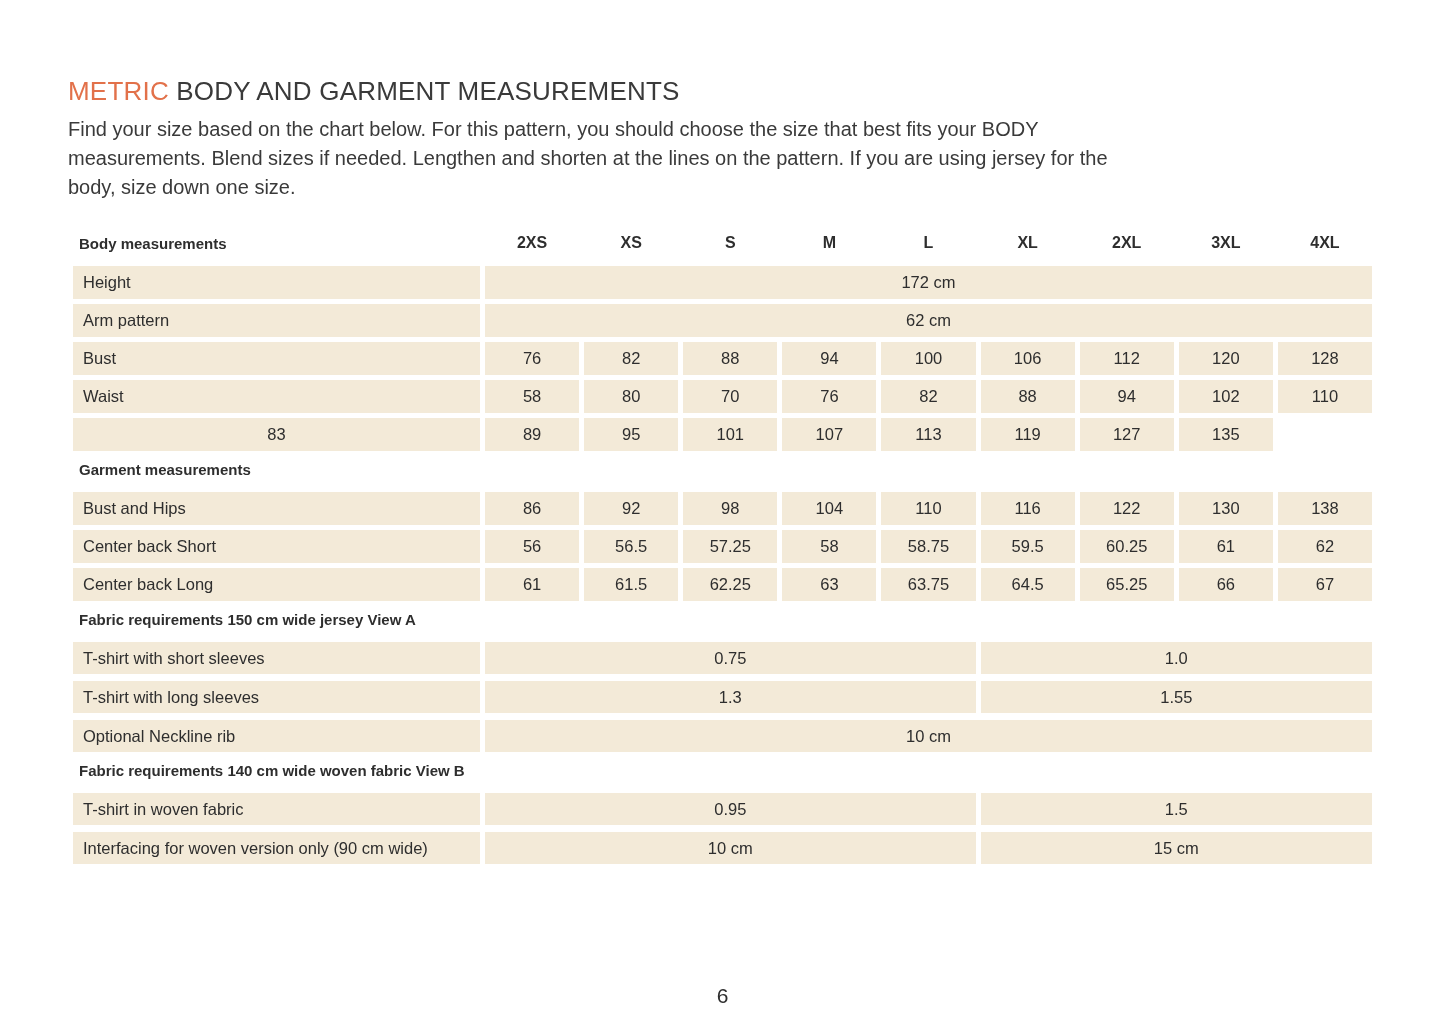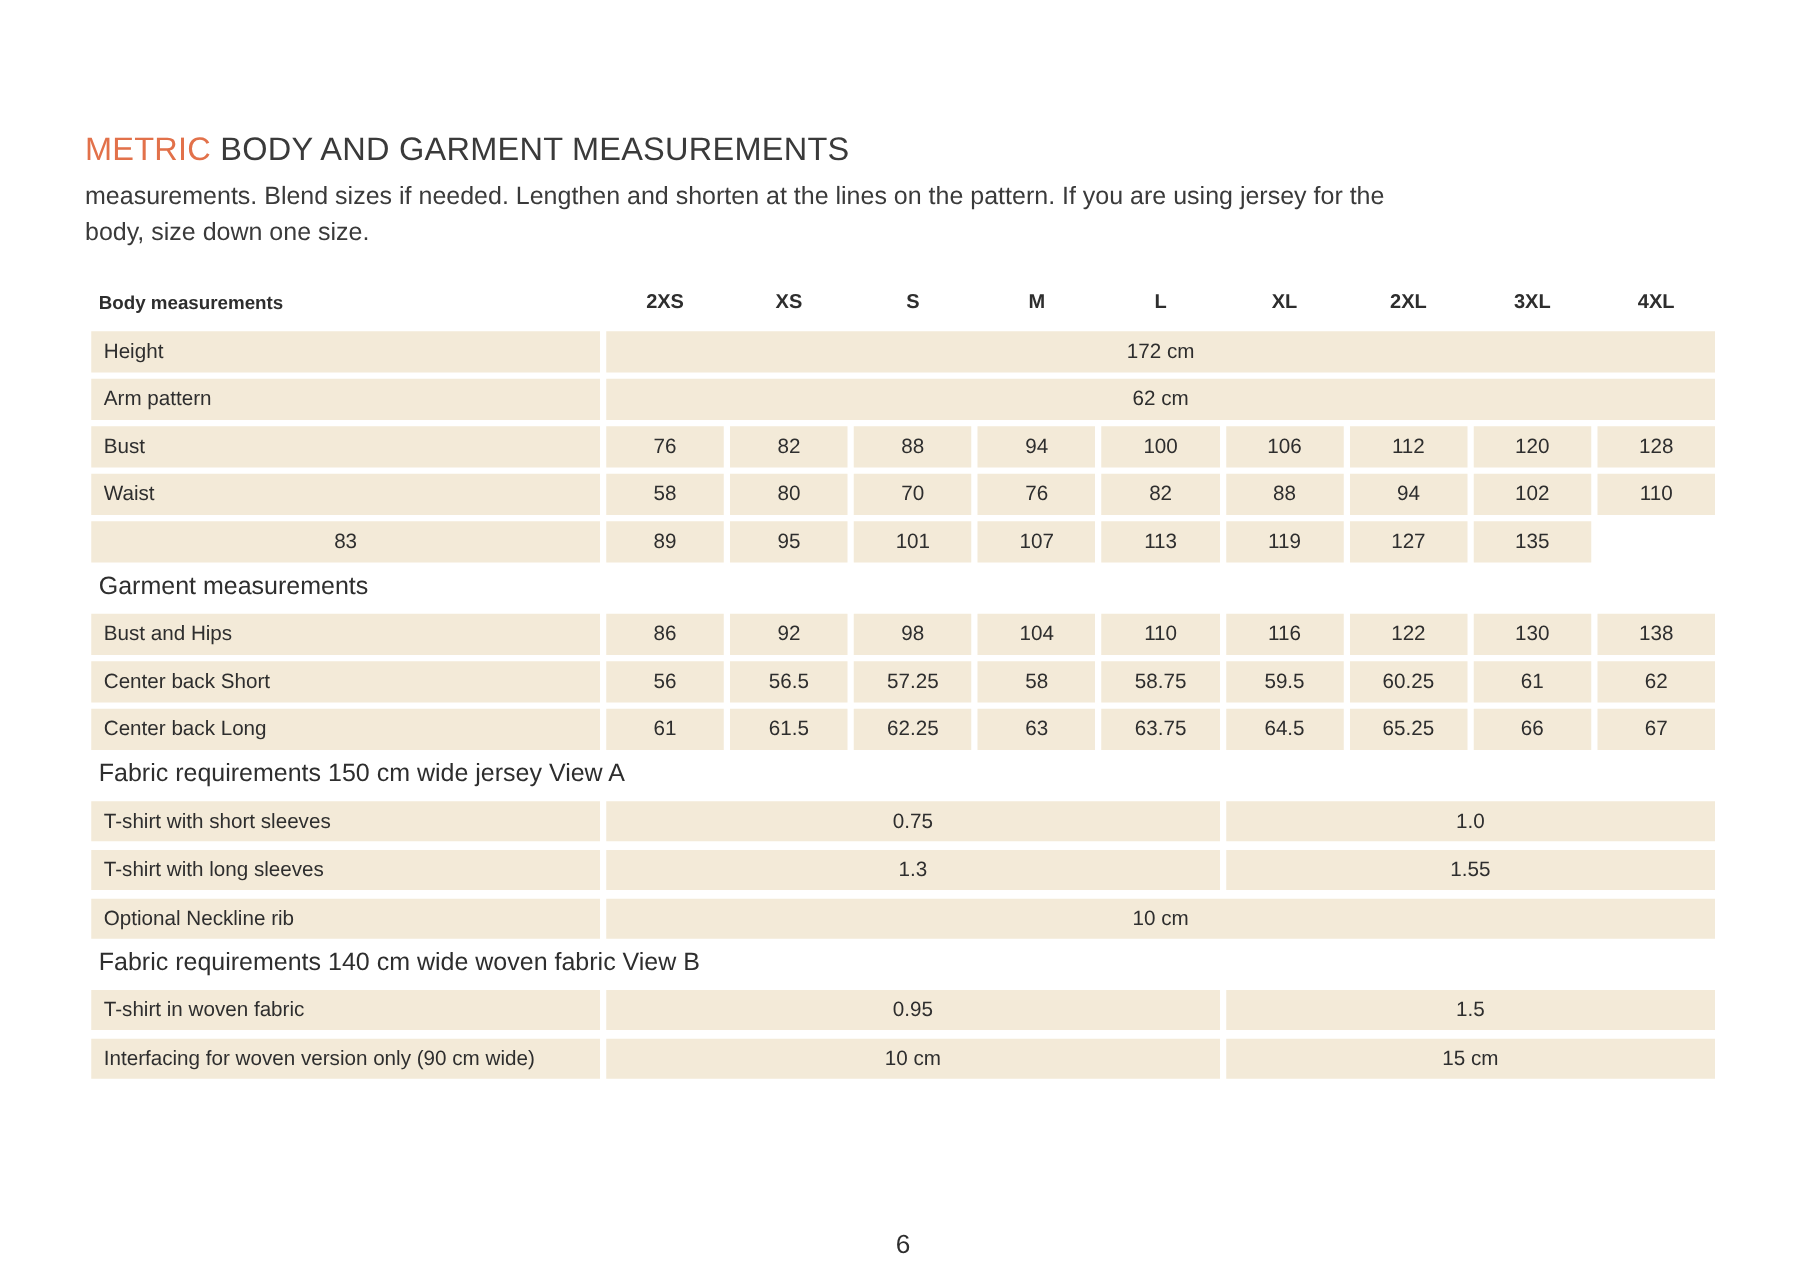--- a/index.html
+++ b/index.html
@@ -10,21 +10,21 @@
   *{box-sizing:border-box;margin:0;padding:0;}
   html,body{width:1445px;height:1019px;}
   body{
     background:#ffffff;
     font-family:"Liberation Sans", sans-serif;
     color:var(--ink);
     position:relative;
     overflow:hidden;
   }
   .content{
-    padding-top:104px;
+    padding-top:76px;
     padding-left:68px;
   }
   .title{
     font-size:26px;
     font-weight:500;
     letter-spacing:0.2px;
     color:#3a3a3a;
   }
   .title .hl{color:var(--accent);}
   .intro{
@@ -75,22 +75,22 @@
     padding-left:10px;
     justify-content:flex-start;
   }
   .cell.value{justify-content:center;}
   .span-all{grid-column:2 / 11;}
   .span-left{grid-column:2 / 7;}
   .span-right{grid-column:7 / 11;}
   .trow.tall{margin-bottom:7px;}
   .trow.tall .cell{height:32px;}
   .section{
-    font-size:20px;
-    font-weight:400;
+    font-size:15px;
+    font-weight:700;
     color:#2e2e2e;
     padding-left:6px;
     margin-top:10px;
     margin-bottom:13px;
     line-height:18px;
   }
   .page-number{
     position:absolute;
     top:984px;
     left:0;
@@ -99,20 +99,21 @@
     font-size:21px;
     color:#2e2e2e;
   }
 </style>
 </head>
 <body>
 
 <div class="content">
   <h1 class="title"><span class="hl">METRIC</span><span> BODY AND GARMENT MEASUREMENTS</span></h1>
   <div class="intro">
+    <div>Find your size based on the chart below. For this pattern, you should choose the size that best fits your BODY</div>
     <div>measurements. Blend sizes if needed. Lengthen and shorten at the lines on the pattern. If you are using jersey for the</div>
     <div>body, size down one size.</div>
   </div>
 
   <div class="table">
       <div class="trow head">
         <div class="hlabel">Body measurements</div>
         <div class="hsize">2XS</div>
         <div class="hsize">XS</div>
         <div class="hsize">S</div>

